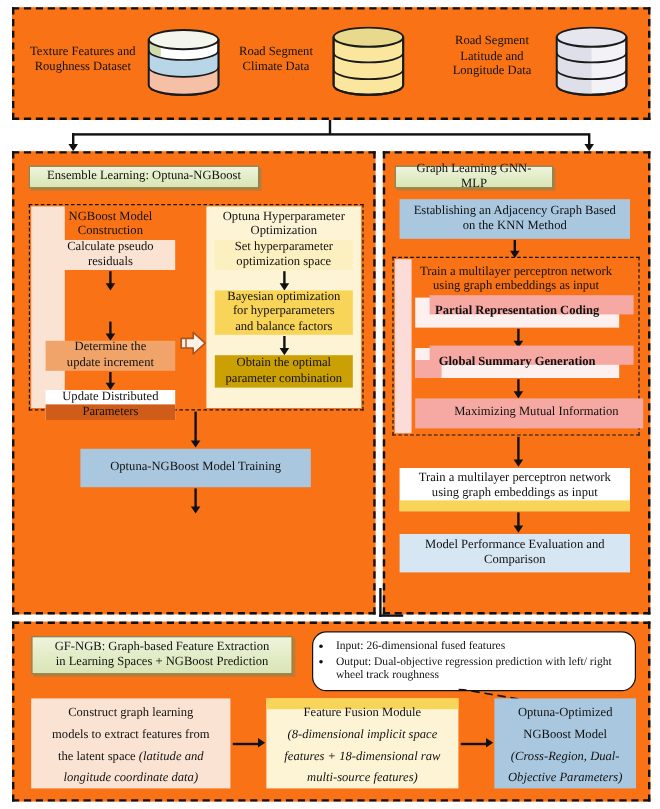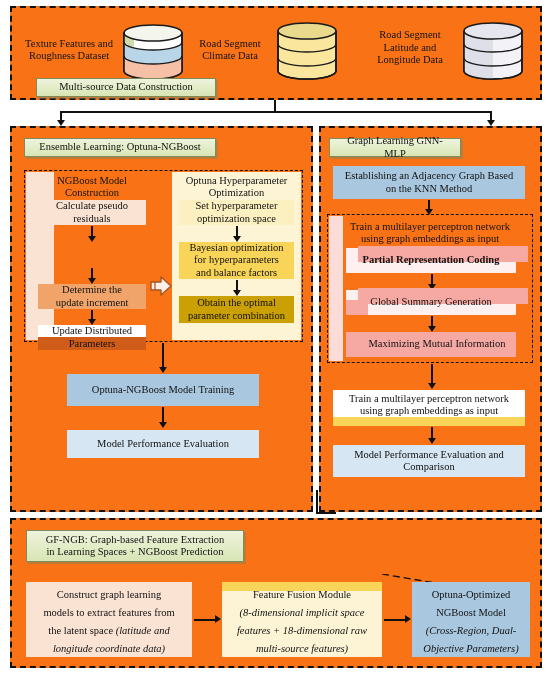--- a/index.html
+++ b/index.html
@@ -74,21 +74,20 @@
     <svg viewBox="0 0 62 58" width="62" height="58">
       <path d="M2 9 L2 49 A29 8 0 0 0 60 49 L60 9 Z" fill="#f2f2f7" stroke="#1a1a1a" stroke-width="1.6"></path>
       <path d="M2 9 L2 49 A29 8 0 0 0 31 57 L31 17 A29 8 0 0 1 2 9 Z" fill="#dfdfea" stroke="none"></path>
       <ellipse cx="31" cy="9" rx="29" ry="8" fill="#e6e6ef" stroke="#1a1a1a" stroke-width="1.6"></ellipse>
       <path d="M2 22 A29 8 0 0 0 60 22" fill="none" stroke="#1a1a1a" stroke-width="1.4"></path>
       <path d="M2 36 A29 8 0 0 0 60 36" fill="none" stroke="#1a1a1a" stroke-width="1.4"></path>
       <path d="M2 9 L2 49 A29 8 0 0 0 60 49 L60 9" fill="none" stroke="#1a1a1a" stroke-width="1.6"></path>
     </svg>
   </div>
 
-  <div class="abs ttl ctr" style="left:24px;top:70px;width:180px;height:19px;">Multi-source Data Construction</div>
 </div>
 
 <div class="arrow-v" style="left:274px;top:100px;height:12px;"></div>
 <div class="arrow-h" style="left:60px;top:111px;width:430px;"></div>
 <div class="arrow-v" style="left:60px;top:111px;height:10px;"></div>
 <div class="head-d" style="left:57px;top:120px;"></div>
 <div class="arrow-v" style="left:490px;top:111px;height:10px;"></div>
 <div class="head-d" style="left:487px;top:120px;"></div>
 
 <div class="panel" style="left:10px;top:126px;width:303px;height:386px;">
@@ -148,21 +147,20 @@
 parameter combination</div>
 
   <div class="arrow-v" style="left:150px;top:215px;height:25px;"></div>
   <div class="head-d" style="left:147px;top:239px;"></div>
 
   <div class="abs lbl ctr box" style="left:55px;top:246px;width:192px;height:32px;background:#a9c8e0;">Optuna-NGBoost Model Training</div>
 
   <div class="arrow-v" style="left:150px;top:279px;height:16px;"></div>
   <div class="head-d" style="left:147px;top:294px;"></div>
 
-  <div class="abs lbl ctr box" style="left:55px;top:302px;width:192px;height:28px;background:#d6e6f2;">Model Performance Evaluation</div>
 </div>
 
 <div class="panel" style="left:319px;top:126px;width:223px;height:386px;">
 
   <div class="abs lbl ctr box" style="left:12px;top:38px;width:192px;height:33px;background:#a9c8e0;white-space:pre-line;">Establishing an Adjacency Graph Based
 on the KNN Method</div>
 
   <div class="abs ttl ctr" style="left:8px;top:10px;width:132px;height:19px;">Graph Learning GNN-MLP</div>
 
   <div class="arrow-v" style="left:107px;top:72px;height:10px;"></div>
@@ -174,29 +172,29 @@
   <div class="abs lbl ctr" style="left:12px;top:92px;width:194px;height:26px;white-space:pre-line;">Train a multilayer perceptron network
 using graph embeddings as input</div>
 
   <div class="abs" style="left:25px;top:120px;width:170px;height:25px;background:#fdf0ef;">
     <div class="abs" style="left:12px;top:-2px;width:170px;height:16px;background:#f6a9a3;"></div>
     <div class="abs lbl ctr" style="left:0;top:0;width:170px;height:25px;font-weight:bold;">Partial Representation Coding</div>
   </div>
   <div class="arrow-v" style="left:110px;top:146px;height:11px;"></div>
   <div class="head-d" style="left:107px;top:156px;"></div>
 
-  <div class="abs" style="left:25px;top:162px;width:170px;height:25px;background:#fdf0ef;">
+  <div class="abs" style="left:25px;top:162px;width:170px;height:25px;background:#fdf0ef;font-weight:bold;">
     <div class="abs" style="left:12px;top:-2px;width:170px;height:16px;background:#f6a9a3;"></div>
     <div class="abs" style="left:0;top:10px;width:22px;height:15px;background:#f6a9a3;"></div>
     <div class="abs lbl ctr" style="left:0;top:0;width:170px;height:25px;">Global Summary Generation</div>
   </div>
   <div class="arrow-v" style="left:110px;top:188px;height:11px;"></div>
   <div class="head-d" style="left:107px;top:198px;"></div>
 
-  <div class="abs lbl ctr box" style="left:25px;top:204px;width:170px;height:25px;background:#f6a9a3;padding-left:12px;">Maximizing Mutual Information</div>
+  <div class="abs lbl ctr box" style="left:25px;top:204px;width:190px;height:25px;background:#f6a9a3;padding-left:12px;">Maximizing Mutual Information</div>
 
   <div class="arrow-v" style="left:110px;top:236px;height:20px;"></div>
   <div class="head-d" style="left:107px;top:255px;"></div>
 
   <div class="abs" style="left:12px;top:262px;width:192px;height:36px;background:#ffffff;">
     <div class="abs" style="left:0;top:27px;width:192px;height:9px;background:#f8d458;"></div>
     <div class="abs lbl ctr" style="left:0;top:0;width:192px;height:30px;white-space:pre-line;">Train a multilayer perceptron network
 using graph embeddings as input</div>
   </div>
 
@@ -208,20 +206,26 @@
 </div>
 
 <div class="arrow-v" style="left:316px;top:490px;height:24px;"></div>
 <div class="arrow-h" style="left:316px;top:512px;width:20px;"></div>
 
 <div class="panel" style="left:10px;top:518px;width:532px;height:150px;">
 
   <div class="abs ttl" style="left:14px;top:10px;width:218px;height:32px;white-space:pre-line;display:flex;align-items:center;justify-content:center;text-align:center;">GF-NGB: Graph-based Feature Extraction
 in Learning Spaces + NGBoost Prediction</div>
 
+  <div class="abs callout" style="left:248px;top:6px;width:270px;height:50px;padding:6px 8px 4px 4px;">
+    <ul class="cl">
+      <li>Input: 26-dimensional fused features</li>
+      <li>Output: Dual-objective regression prediction with left/ right wheel track roughness</li>
+    </ul>
+  </div>
 
   <svg class="abs" style="left:370px;top:54px;width:120px;height:22px;" viewBox="0 0 120 22">
     <line x1="0" y1="0" x2="118" y2="20" stroke="#111" stroke-width="1.4" stroke-dasharray="7,4"></line>
   </svg>
 
   <div class="abs box" style="left:14px;top:62px;width:166px;height:75px;background:#fbe3d4;display:flex;align-items:center;justify-content:center;text-align:center;padding:16px;">
     <div>
       <span class="lbl">Construct graph learning models to extract features from the latent space </span><span class="lbl ital">(latitude and longitude coordinate data)</span>
     </div>
   </div>

